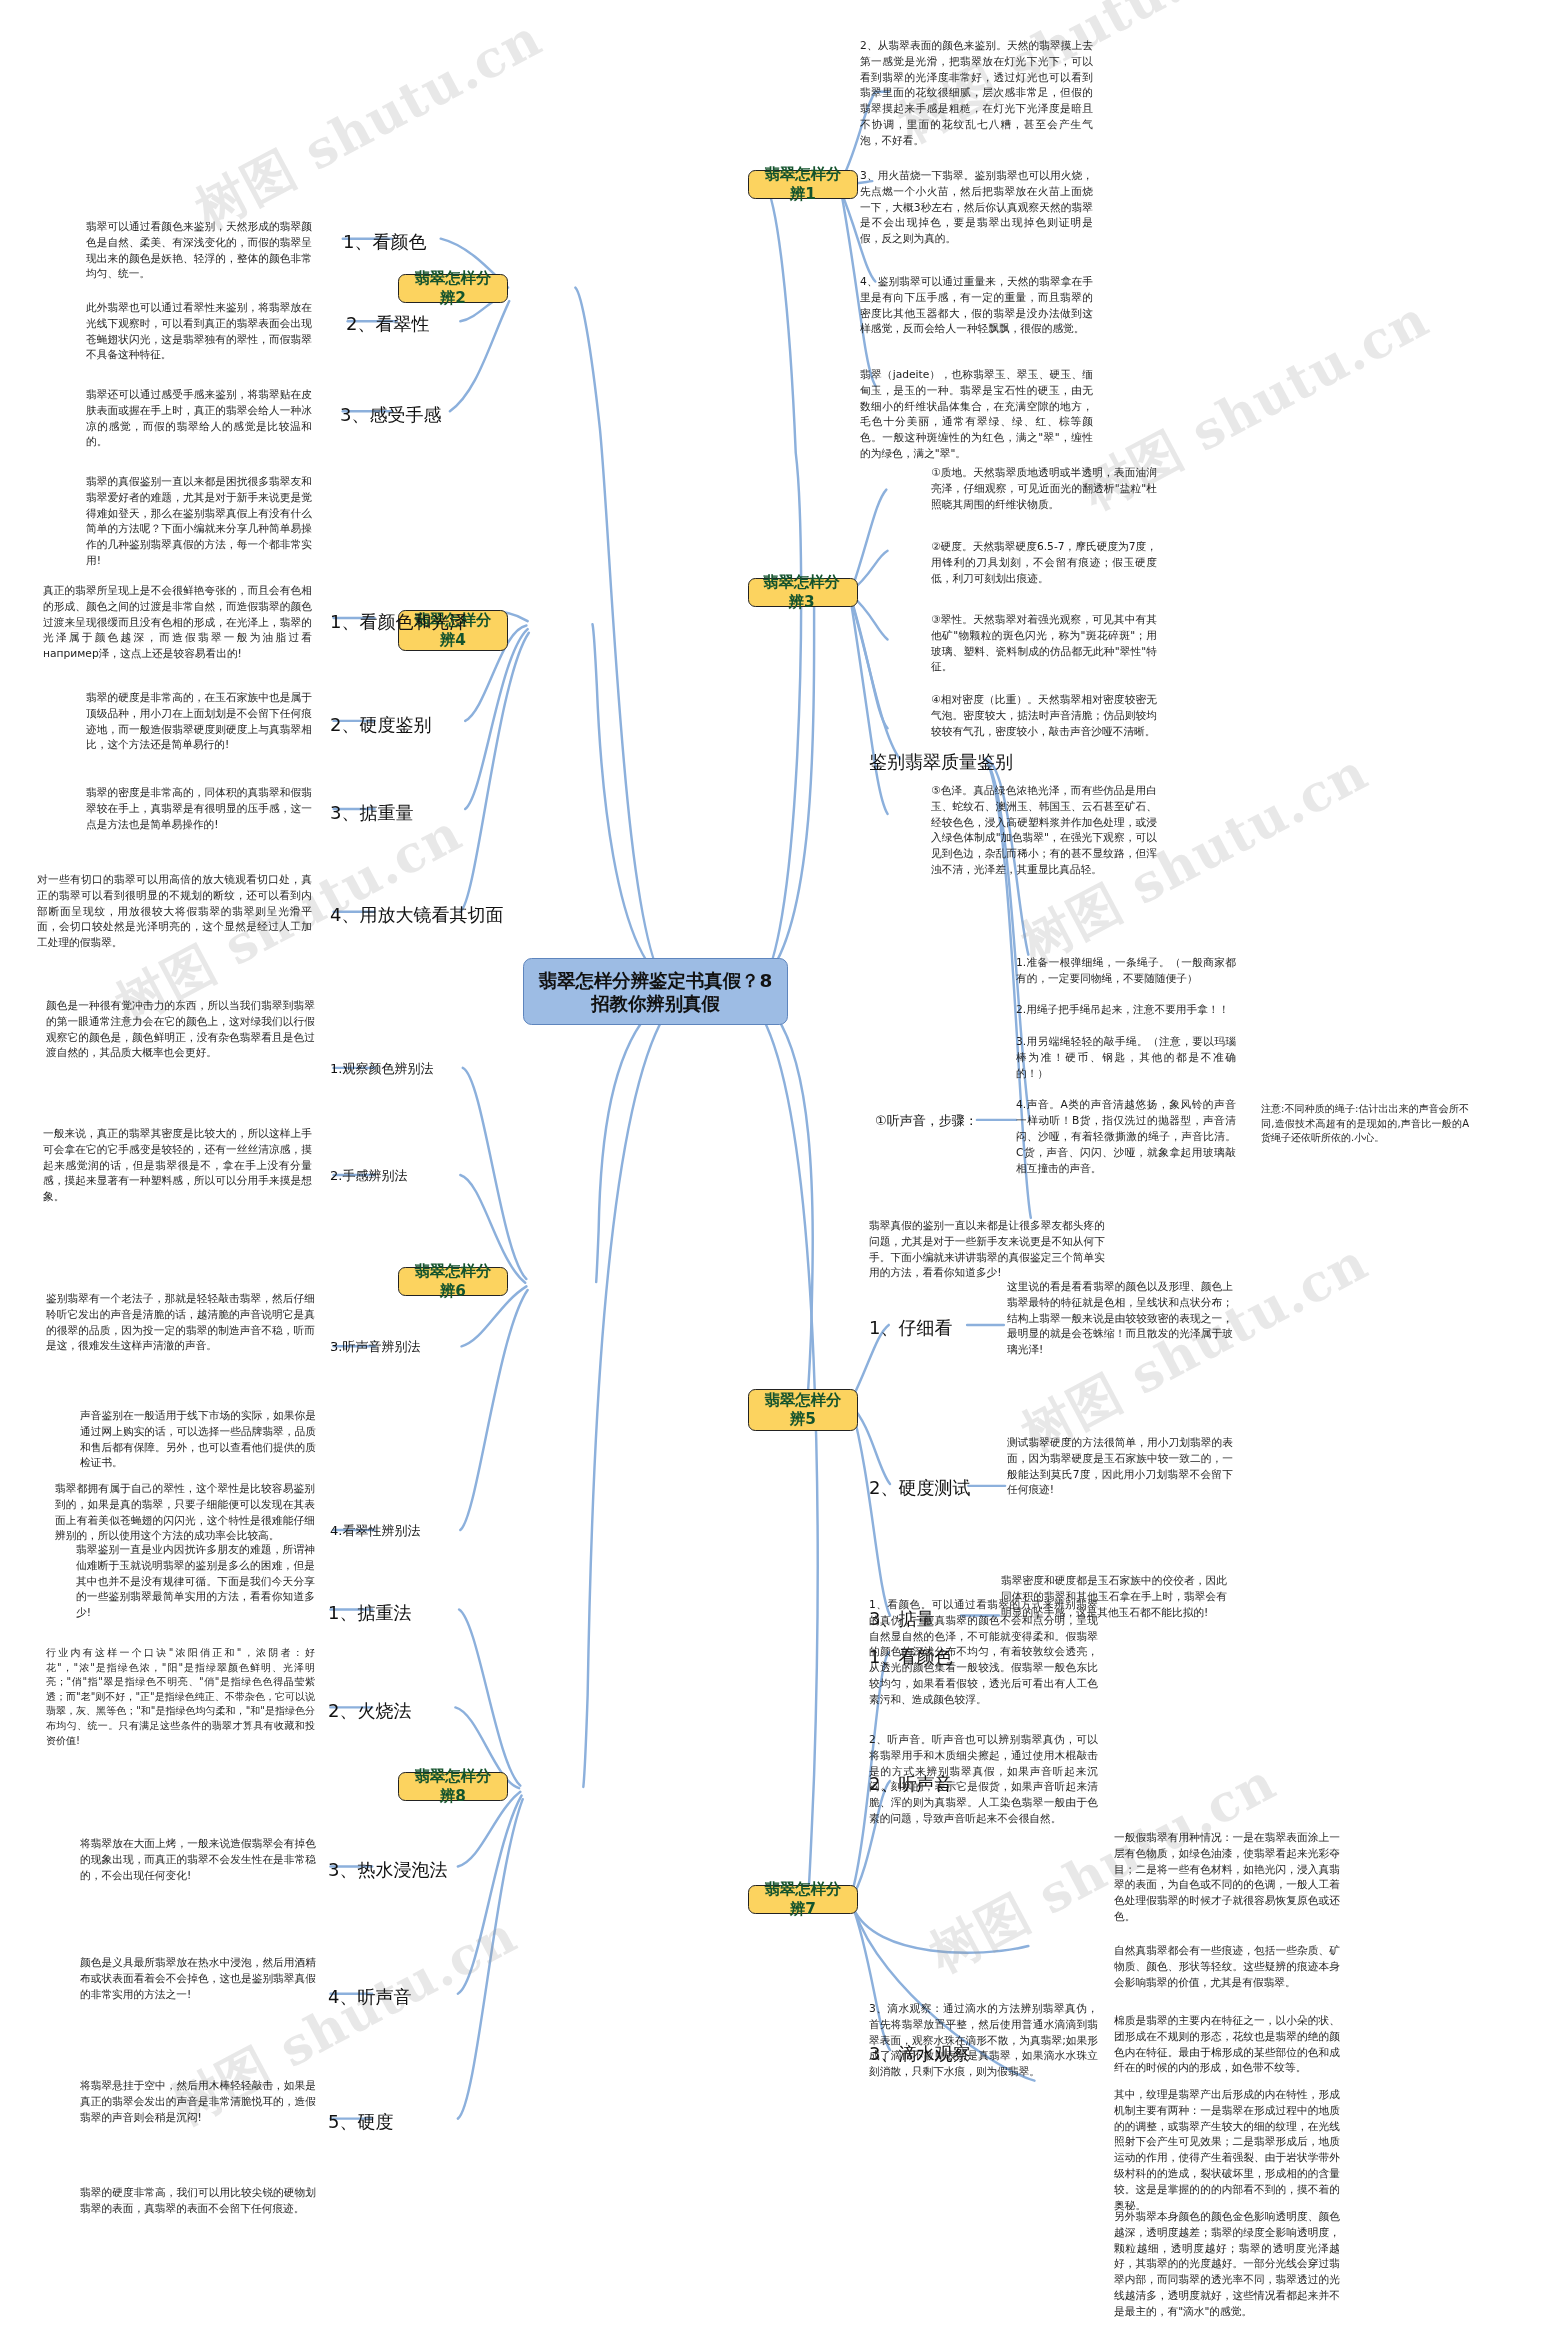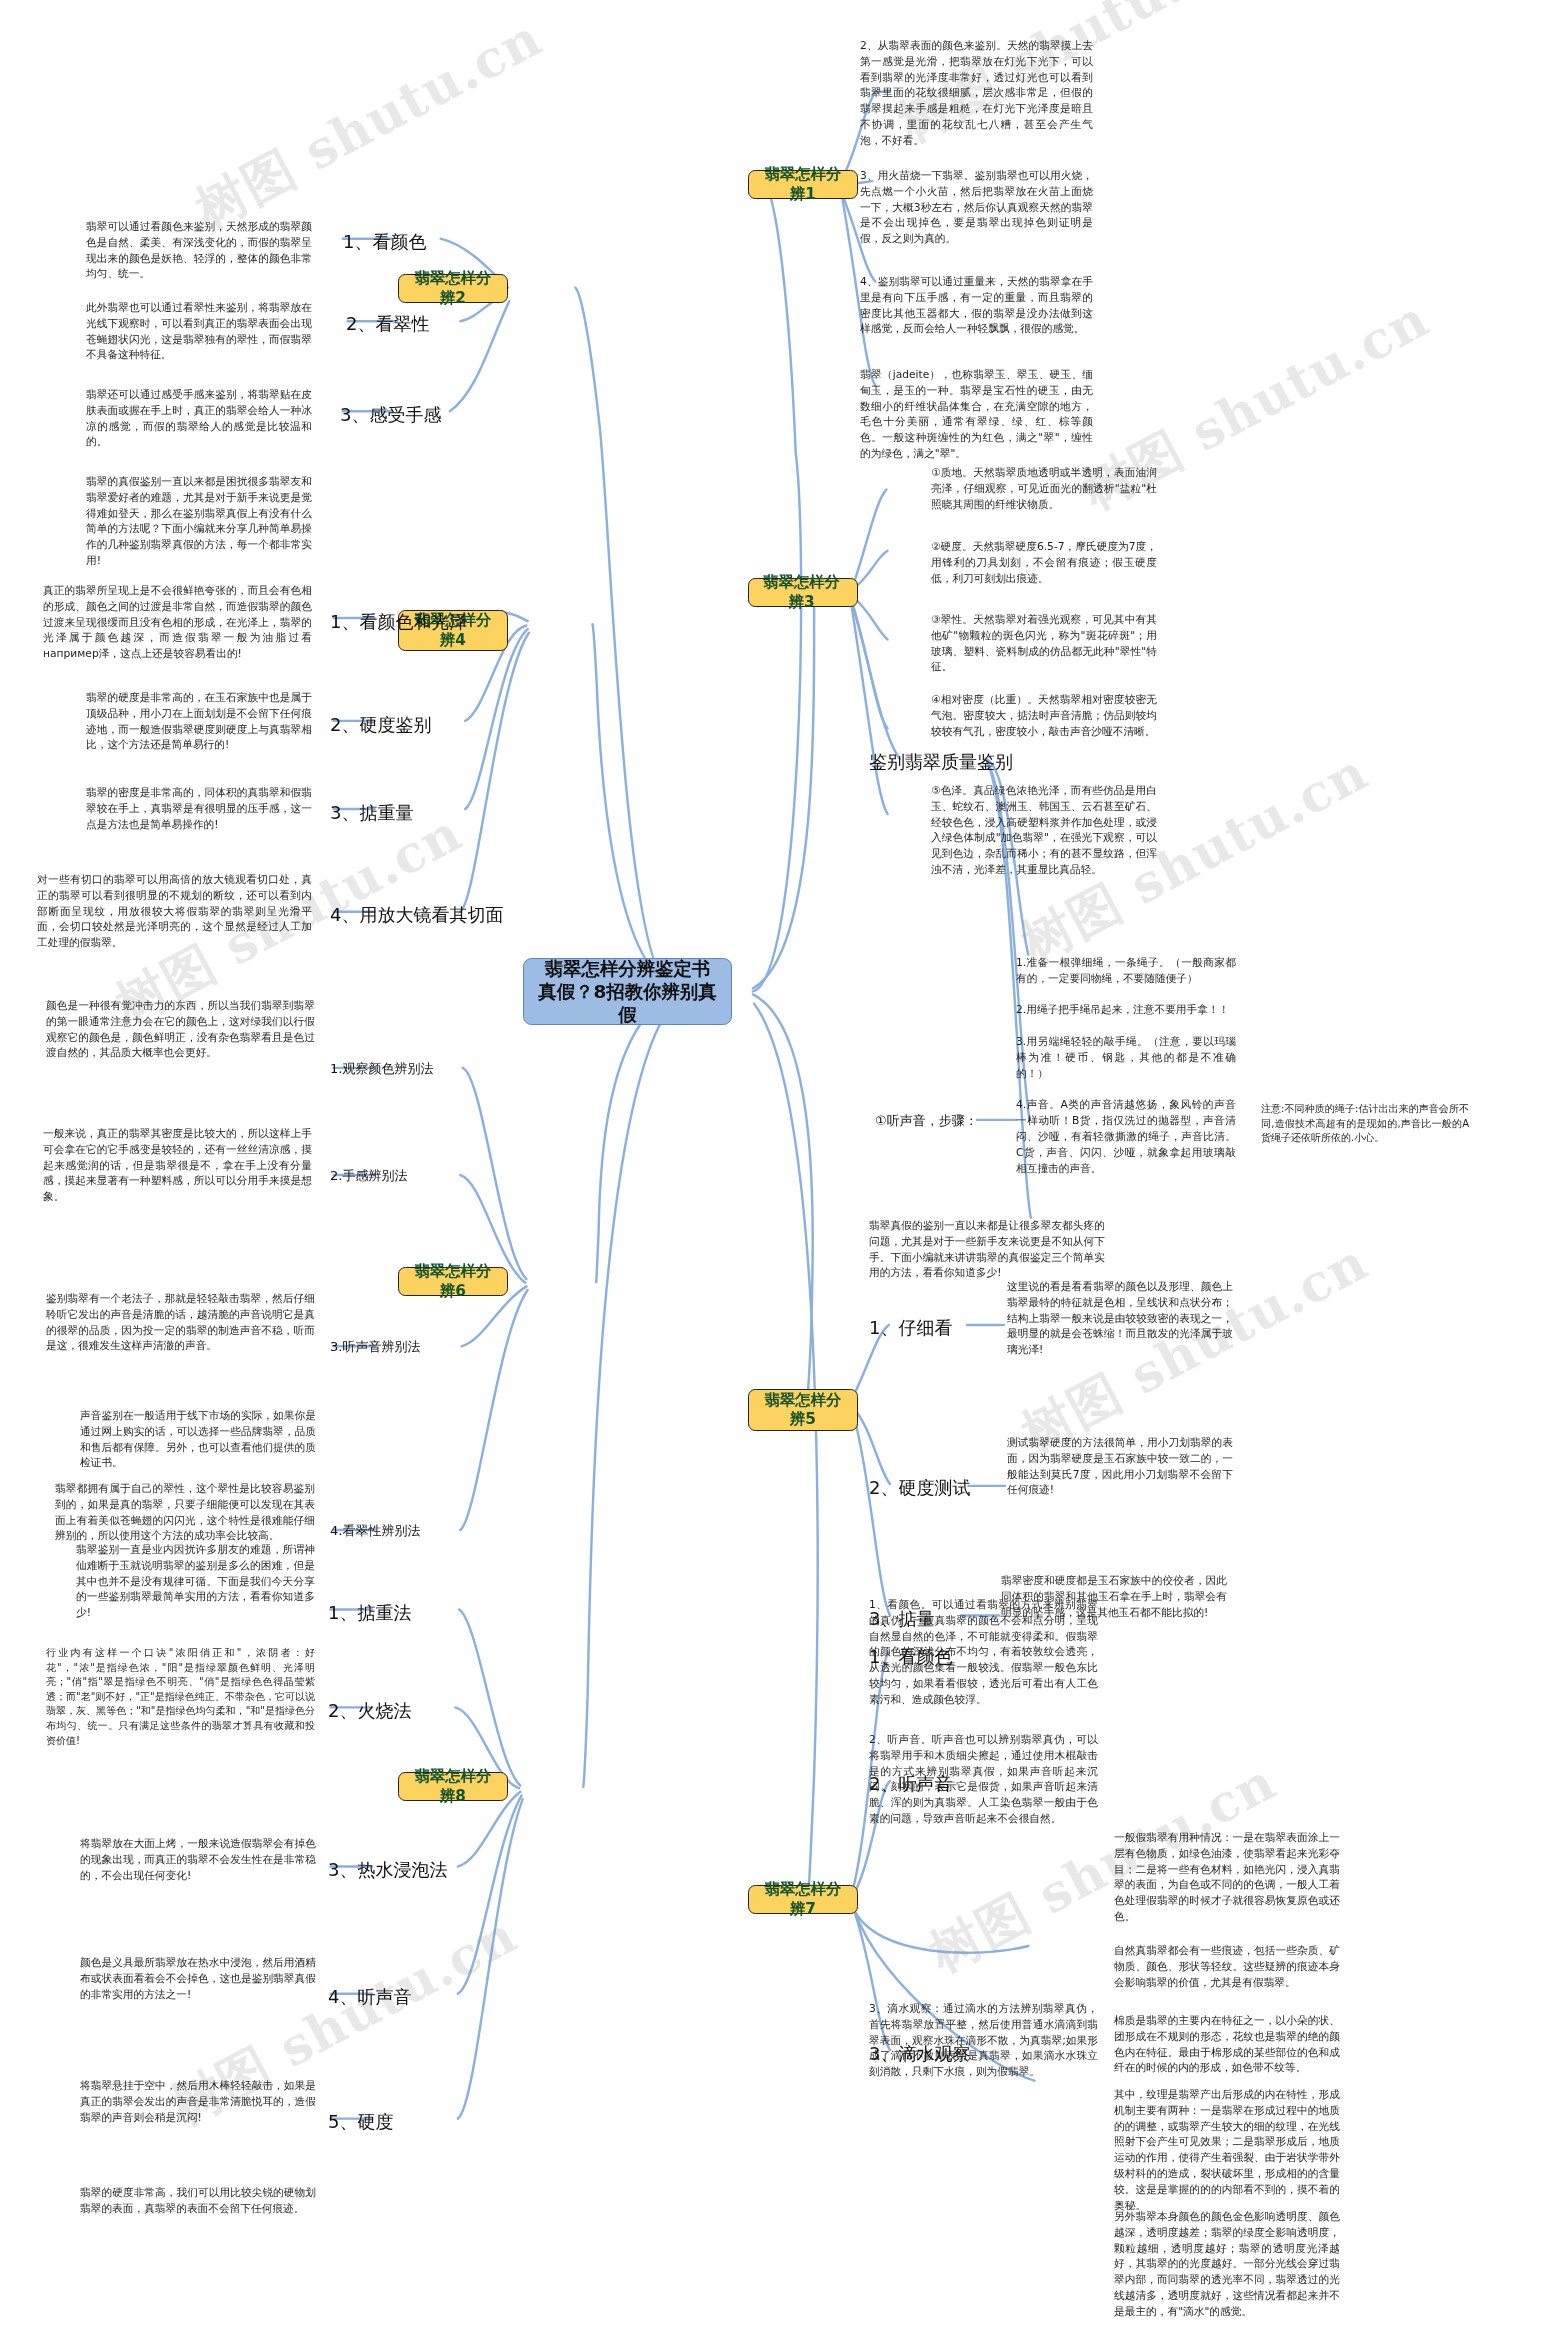--- a/index.html
+++ b/index.html
@@ -138,21 +138,21 @@
 
   <div class="wm" style="left:184px;top:184px;">树图 shutu.cn</div>
   <div class="wm" style="left:887px;top:98px;">树图 shutu.cn</div>
   <div class="wm" style="left:1071px;top:465px;">树图 shutu.cn</div>
   <div class="wm" style="left:104px;top:979px;">树图 shutu.cn</div>
   <div class="wm" style="left:1010px;top:918px;">树图 shutu.cn</div>
   <div class="wm" style="left:1010px;top:1408px;">树图 shutu.cn</div>
   <div class="wm" style="left:159px;top:2081px;">树图 shutu.cn</div>
   <div class="wm" style="left:918px;top:1928px;">树图 shutu.cn</div>
 
-  <div class="node root" style="left:523px;top:958px;width:209px;height:67px;">翡翠怎样分辨鉴定书真假？8招教你辨别真假</div>
+  <div class="node root" style="left:523px;top:958px;width:265px;height:67px;">翡翠怎样分辨鉴定书真假？8招教你辨别真假</div>
 
   <div class="node branch" style="left:748px;top:170px;width:110px;height:29px;">翡翠怎样分辨1</div>
   <div class="node branch" style="left:398px;top:274px;width:110px;height:29px;">翡翠怎样分辨2</div>
   <div class="node branch" style="left:748px;top:578px;width:110px;height:29px;padding-left:7px;">翡翠怎样分辨3</div>
   <div class="node branch" style="left:398px;top:610px;width:110px;height:41px;">翡翠怎样分辨4</div>
   <div class="node branch" style="left:748px;top:1389px;width:110px;height:42px;">翡翠怎样分辨5</div>
   <div class="node branch" style="left:398px;top:1267px;width:110px;height:29px;">翡翠怎样分辨6</div>
   <div class="node branch" style="left:748px;top:1885px;width:110px;height:29px;">翡翠怎样分辨7</div>
   <div class="node branch" style="left:398px;top:1772px;width:110px;height:29px;">翡翠怎样分辨8</div>
 

